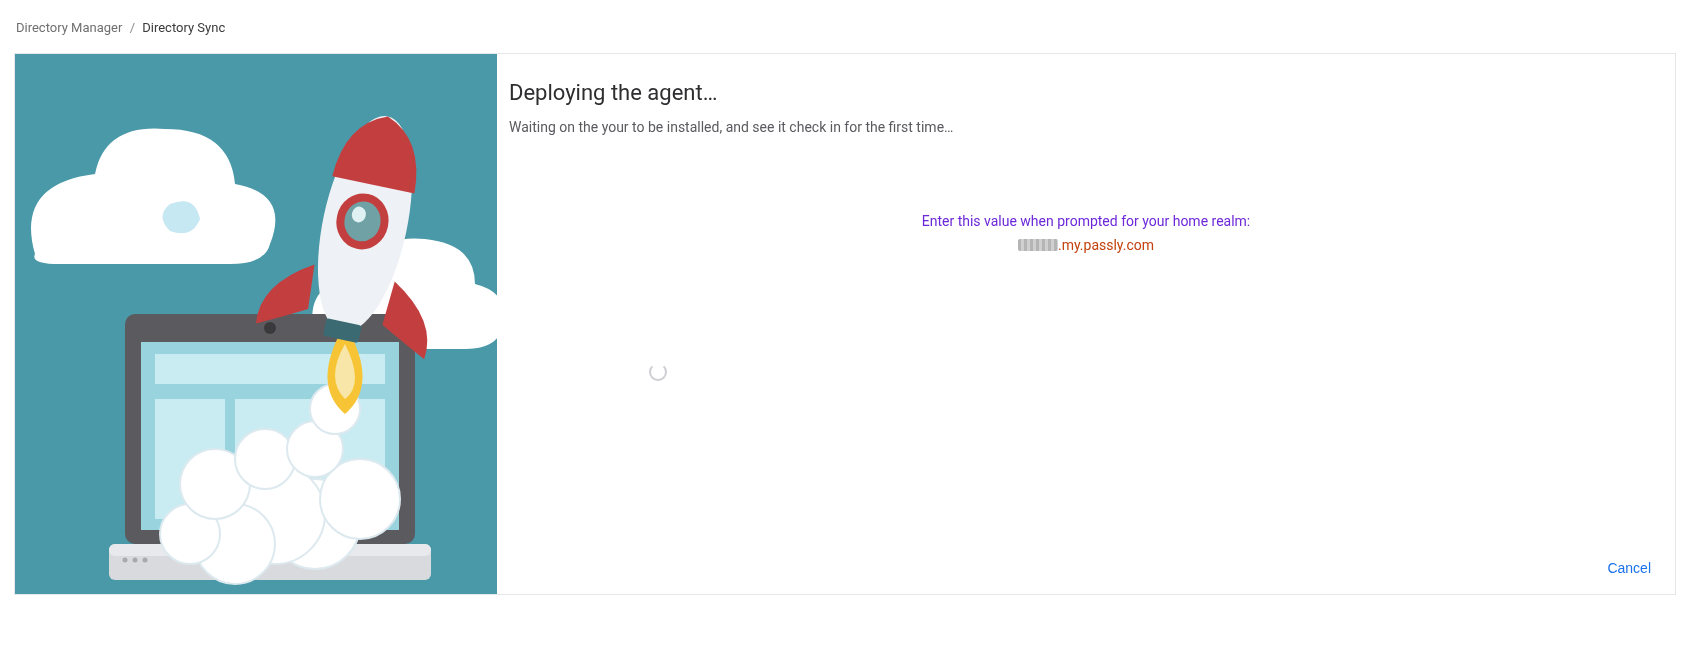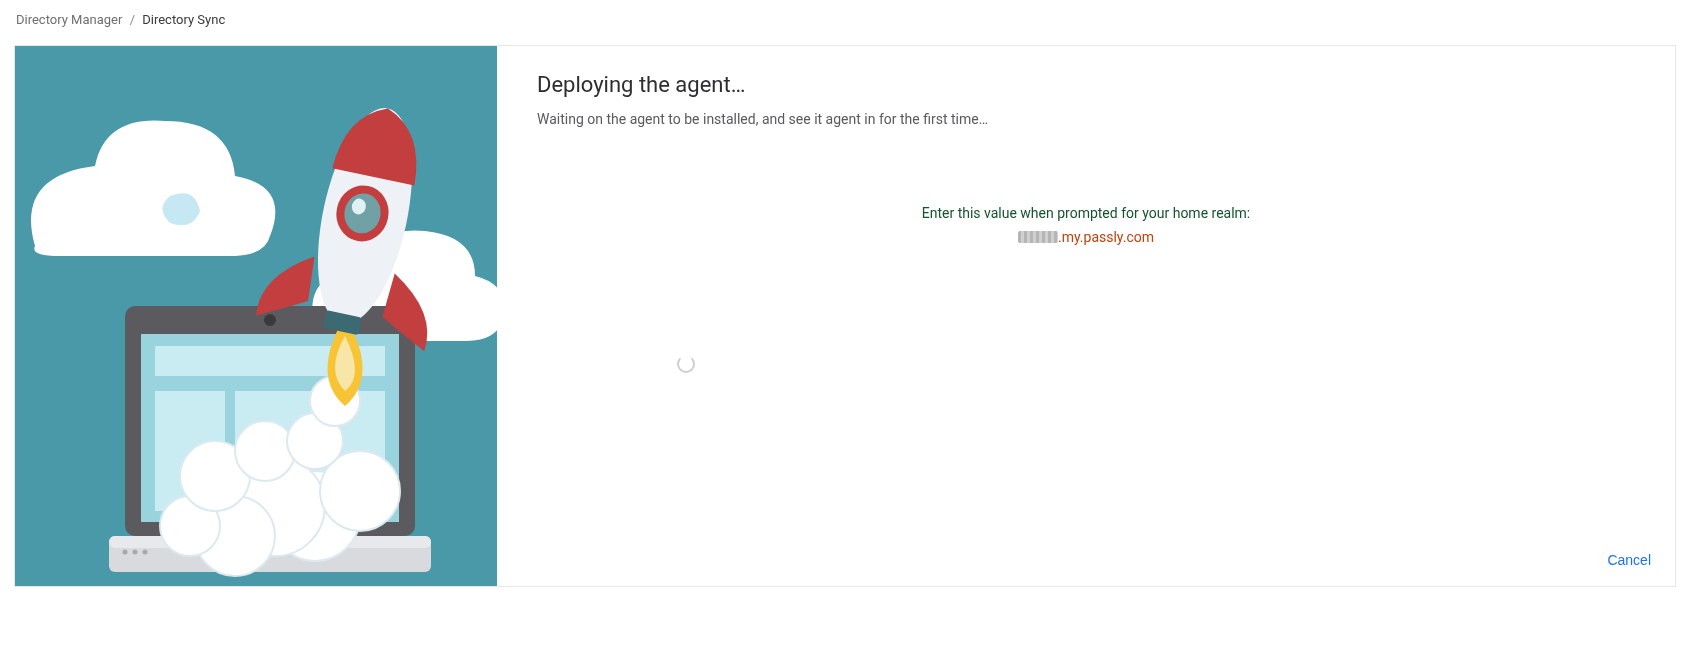--- a/index.html
+++ b/index.html
@@ -8,63 +8,63 @@
     font-family: -apple-system, BlinkMacSystemFont, "Segoe UI", Roboto, Helvetica, Arial, sans-serif;
     background: #ffffff;
     color: #3a3a3a;
   }
   .page {
     padding: 0 14px 14px;
   }
   .breadcrumb {
     font-size: 13px;
     color: #6f6f6f;
-    padding: 12px 0 18px 2px;
+    padding: 20px 0 18px 2px;
   }
   .breadcrumb .sep { color: #8c8c8c; padding: 0 4px; }
   .breadcrumb .active { color: #3a3a3a; }
   .card {
     border: 1px solid #e7e7eb;
     display: flex;
     width: 100%;
     min-height: 536px;
     position: relative;
     background: #fff;
   }
   .illustration {
     width: 482px;
     flex: 0 0 482px;
     background: #4a99a9;
     position: relative;
     overflow: hidden;
   }
   .content {
     flex: 1 1 auto;
-    padding: 22px 40px 52px;
+    padding: 22px 12px 52px;
     display: flex;
     flex-direction: column;
   }
   .title {
     font-size: 22px;
     font-weight: 400;
     color: #2e2e30;
     margin: 4px 0 14px;
   }
   .subtitle {
     font-size: 14px;
     color: #5a5a5f;
     margin: 0 0 6px;
   }
   .center-block {
     text-align: center;
     margin-top: 72px;
   }
   .center-block .prompt {
     font-size: 14px;
-    color: #14532d;
+    color: #6d28d9;
     text-align: center;
   }
   .center-block .realm {
     margin-top: 8px;
     font-size: 14px;
     color: #c2410c;
   }
   .realm .blurred {
     display: inline-block;
     width: 40px;
@@ -171,21 +171,21 @@
           <path d="M309 220 q-50 30 -45 70 q30 -15 48 -25 z" fill="#c33f3f"></path>
           <path d="M391 220 q50 30 45 70 q-30 -15 -48 -25 z" fill="#c33f3f"></path>
 
           <rect x="332" y="270" width="36" height="18" rx="3" fill="#3b6a73"></rect>
         </g>
       </svg>
     </div>
 
     <div class="content">
       <div class="title">Deploying the agent…</div>
-      <div class="subtitle">Waiting on the agent to be installed, and see it agent in for the first time…</div>
+      <div class="subtitle">Waiting on the your to be installed, and see it check in for the first time…</div>
 
       <div class="center-block">
         <div class="prompt">Enter this value when prompted for your home realm:</div>
         <div class="realm">
           <span class="blurred"></span><span>.my.passly.com</span>
         </div>
       </div>
 
       <div class="spinner-wrap">
         <div class="spinner"></div>

